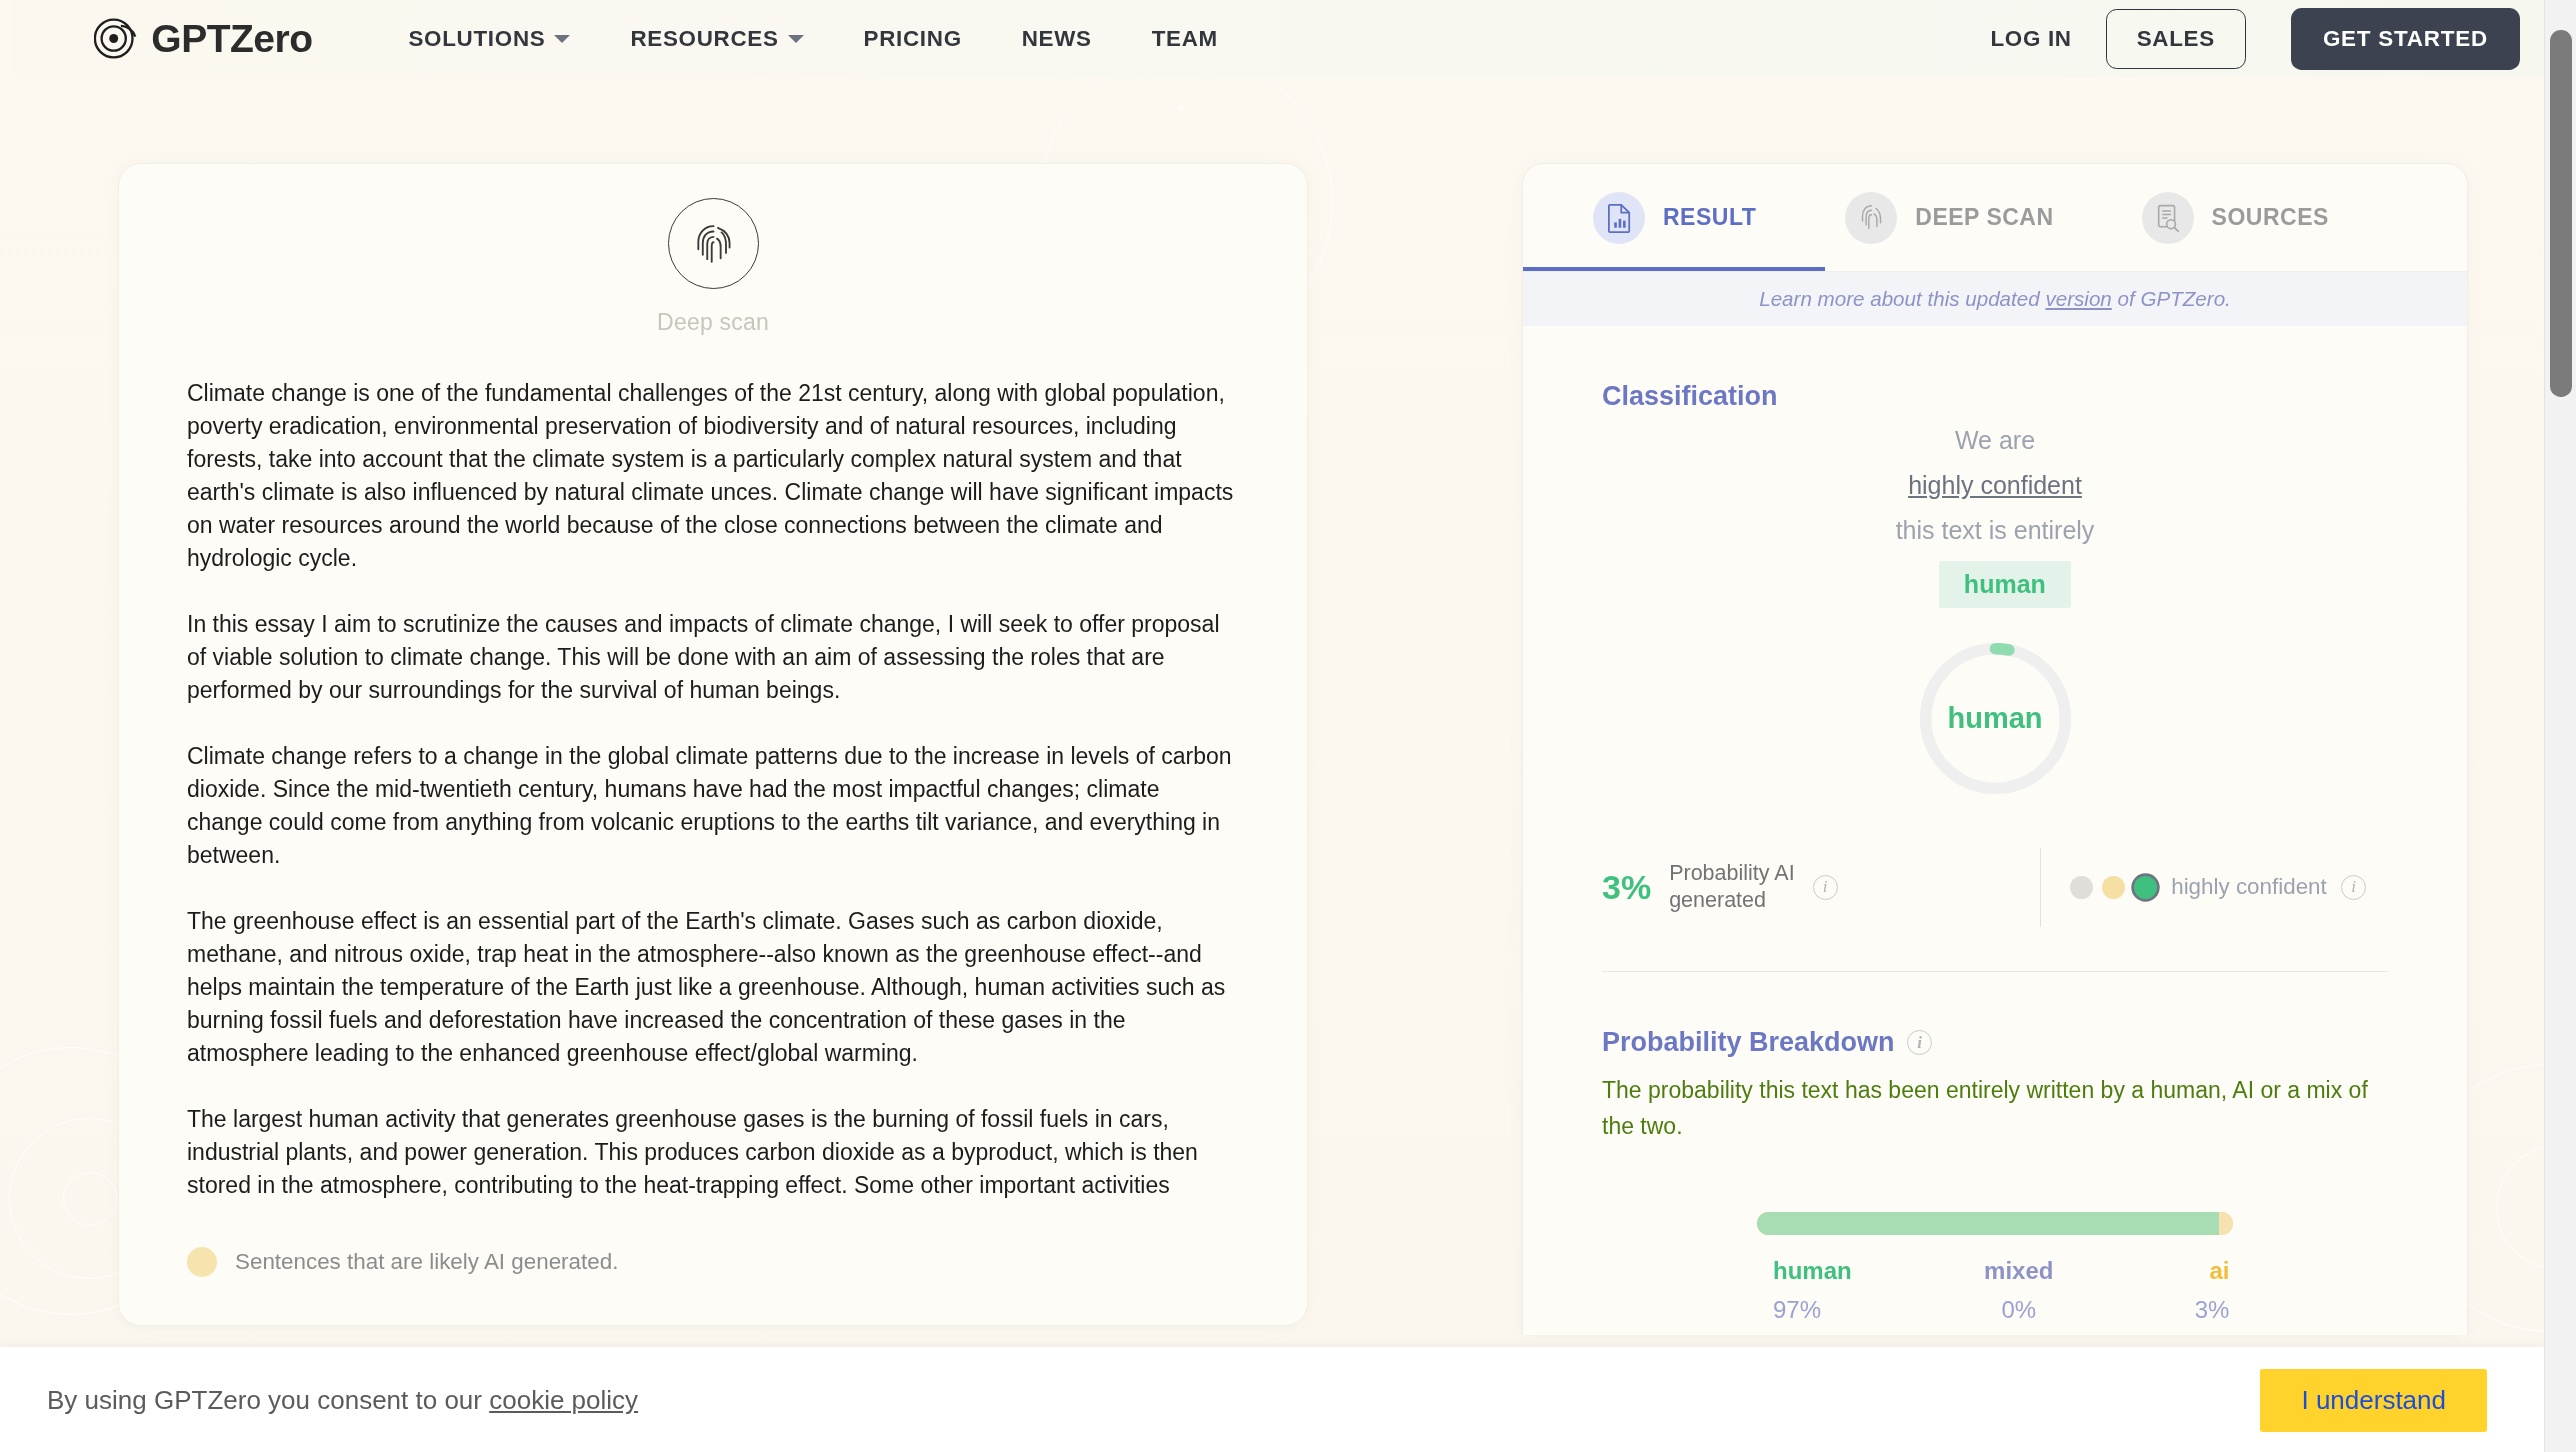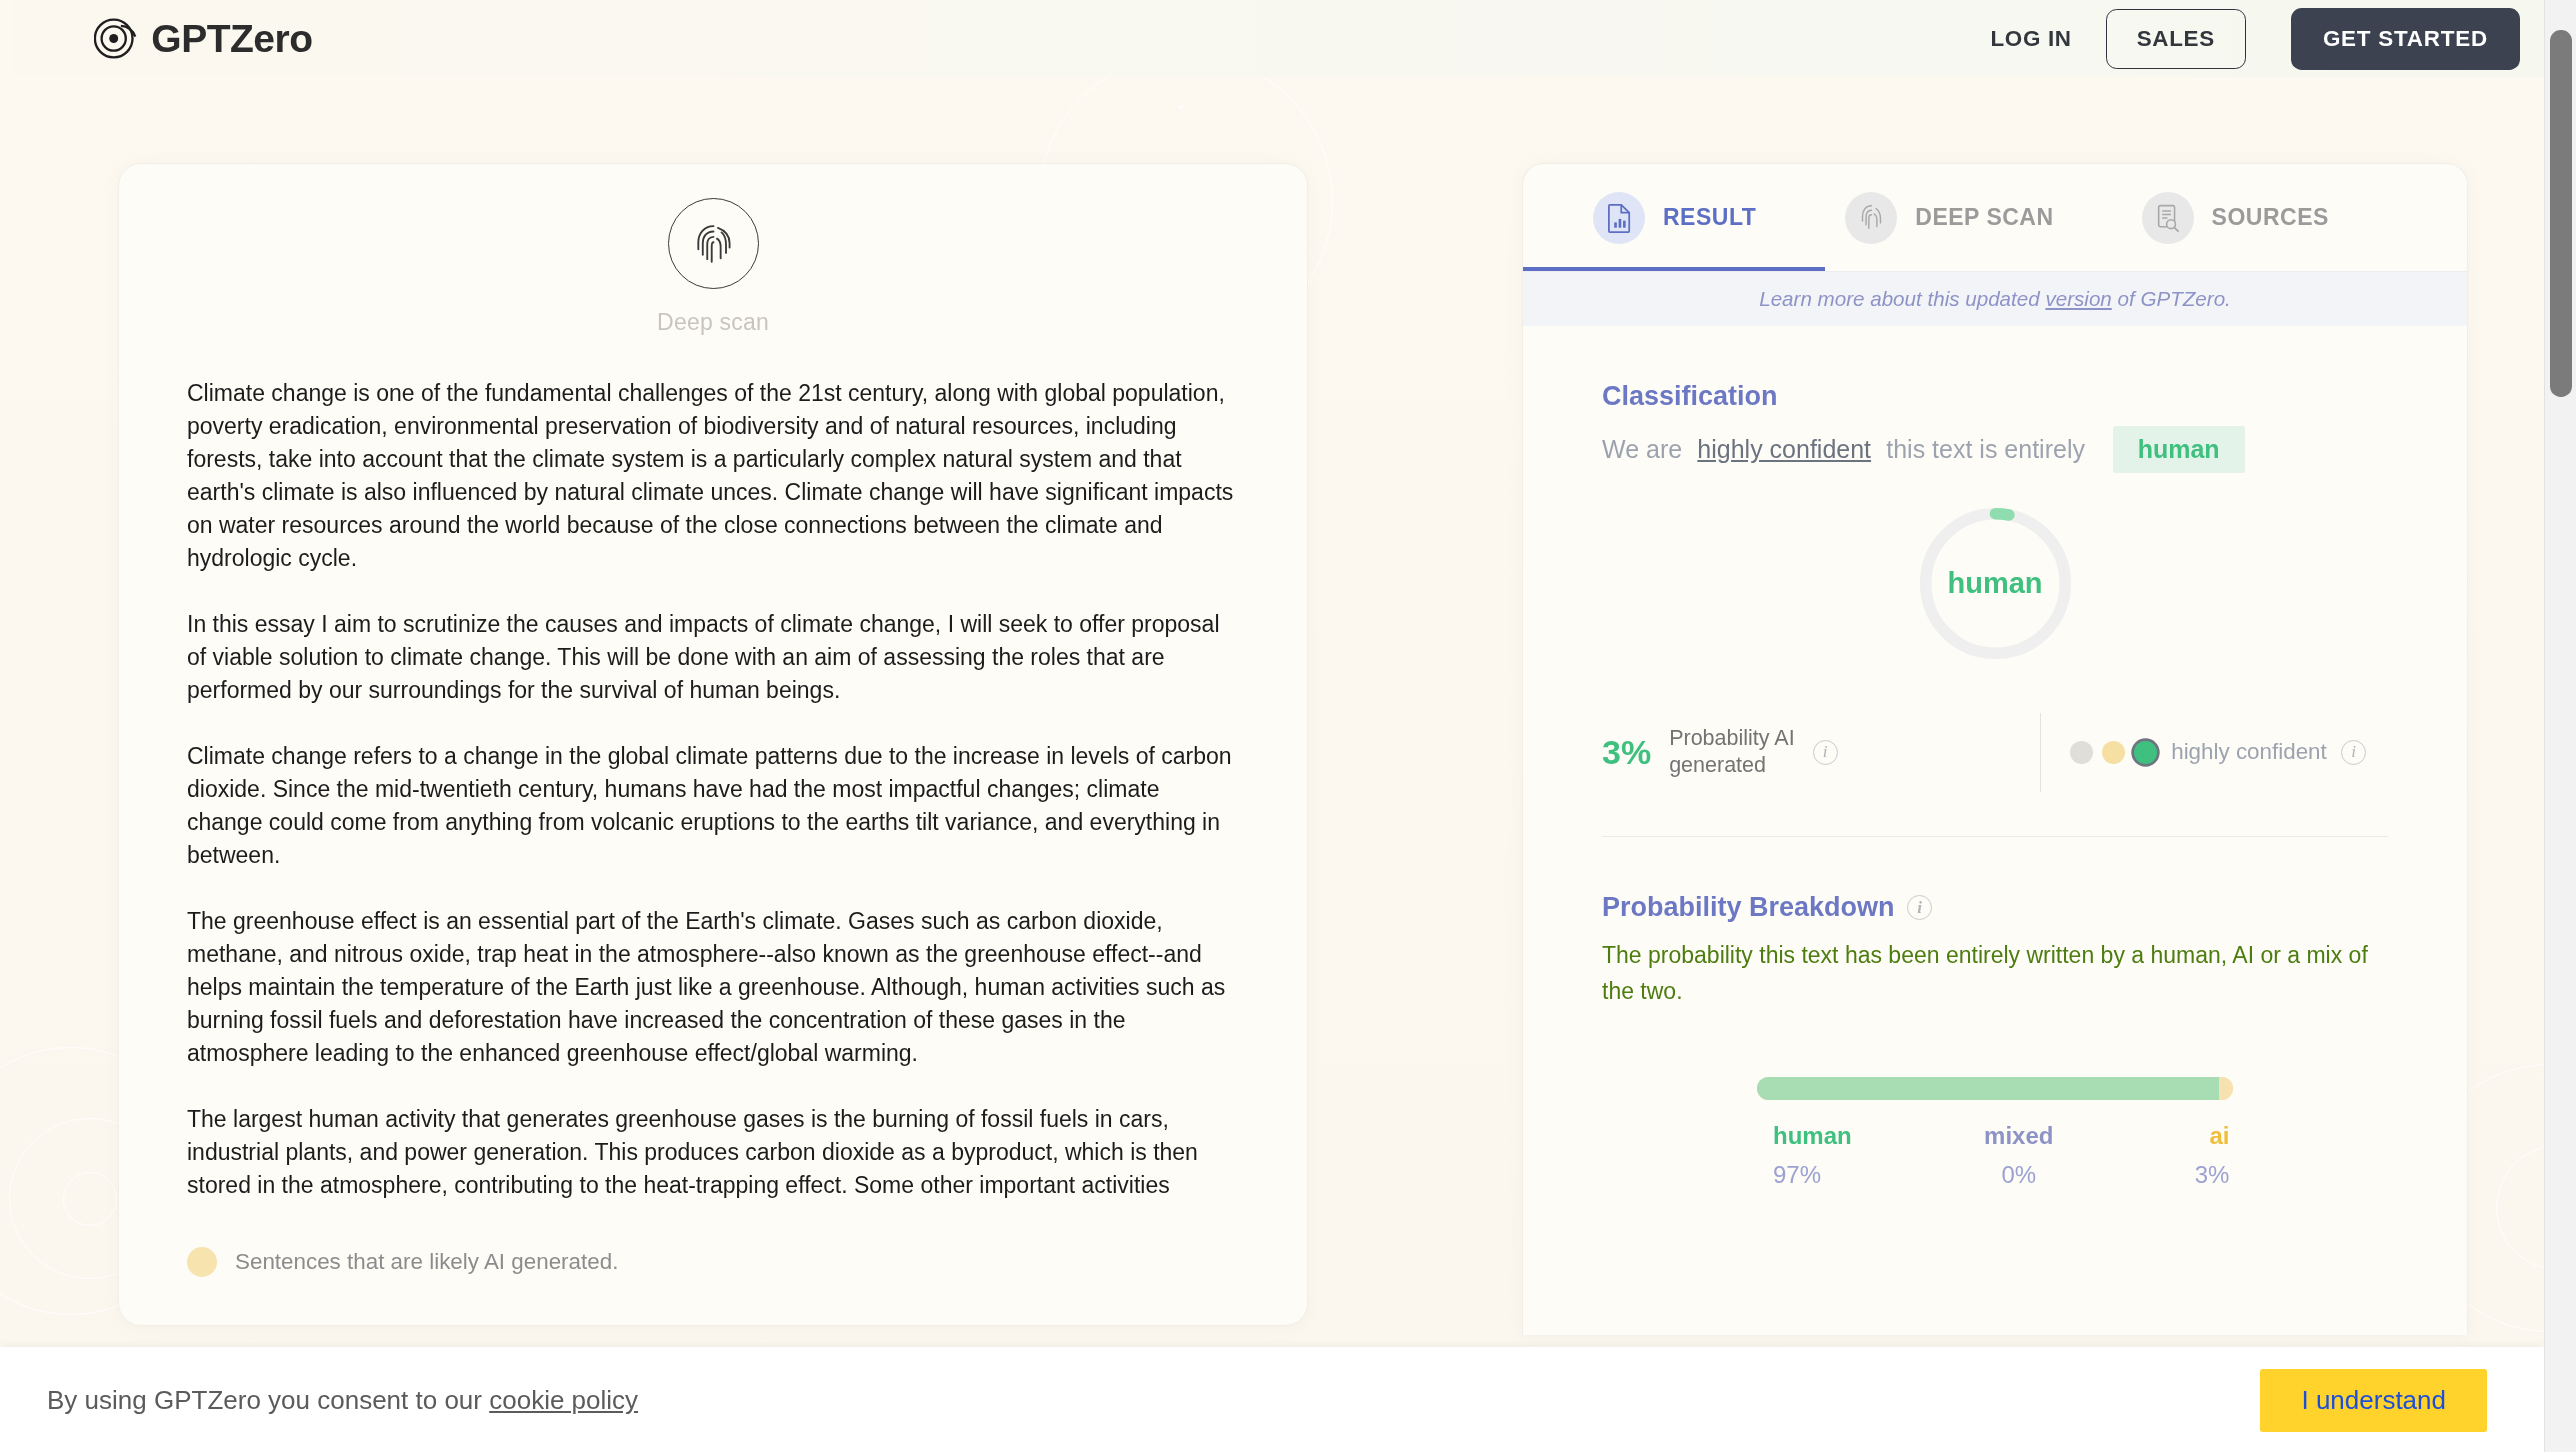--- a/index.html
+++ b/index.html
@@ -150,21 +150,21 @@
   .learn-text { font-size: 20.6px; font-style: italic; color: #8D93C6; }
   .learn-text u { text-decoration: underline; }
 
   .panel-body { padding: 0 79px; }
   .sec-title {
     font-size: 27px; font-weight: 700; color: #6C78C3; margin-top: 55px;
     display: flex; align-items: center; gap: 12.5px;
   }
   .classif-line {
     margin-top: 14.3px; font-size: 25px; color: #9CA3AF;
-    display: flex; align-items: center; flex-wrap: wrap; gap: 8px;
+    display: flex; align-items: center; flex-wrap: wrap; gap: 16px; flex-direction: column;
   }
   .classif-line .em { color: #6B7280; text-decoration: underline; font-weight: 400; margin: 0 7.2px; }
   .badge-human {
     background: #E3F3E9; color: #3FC07F; font-weight: 700; font-size: 25px;
     padding: 9px 25px; margin-left: 19.7px; border-radius: 2.7px;
   }
 
   .gauge-wrap { display: flex; justify-content: center; margin-top: 30px; }
   .gauge { position: relative; width: 161px; height: 161px; }
   .gauge-center {
@@ -262,20 +262,39 @@
         <svg width="43" height="43" viewBox="0 0 48 48">
           <circle cx="22" cy="24" r="21" fill="none" stroke="#1E1E1E" stroke-width="2.6"></circle>
           <circle cx="22" cy="24" r="13.5" fill="none" stroke="#1E1E1E" stroke-width="2.6"></circle>
           <circle cx="22" cy="24" r="5" fill="#1E1E1E"></circle>
           <path d="M30 10 A17 17 0 0 1 46 22" fill="none" stroke="#1E1E1E" stroke-width="2.6"></path>
         </svg>
       </span>
       <span class="logo-text">GPTZero</span>
     </div>
 
+    <div class="nav">
+      <div class="nav-item">
+        <span>SOLUTIONS</span>
+        <span class="caret"></span>
+      </div>
+      <div class="nav-item">
+        <span>RESOURCES</span>
+        <span class="caret"></span>
+      </div>
+      <div class="nav-item">
+        <span>PRICING</span>
+      </div>
+      <div class="nav-item">
+        <span>NEWS</span>
+      </div>
+      <div class="nav-item">
+        <span>TEAM</span>
+      </div>
+    </div>
 
     <div class="header-right">
       <div class="login-link">LOG IN</div>
       <button class="btn-sales">SALES</button>
       <button class="btn-getstarted">GET STARTED</button>
     </div>
   </div>
 
   <div class="left-card">
     <div class="deepscan-head">

